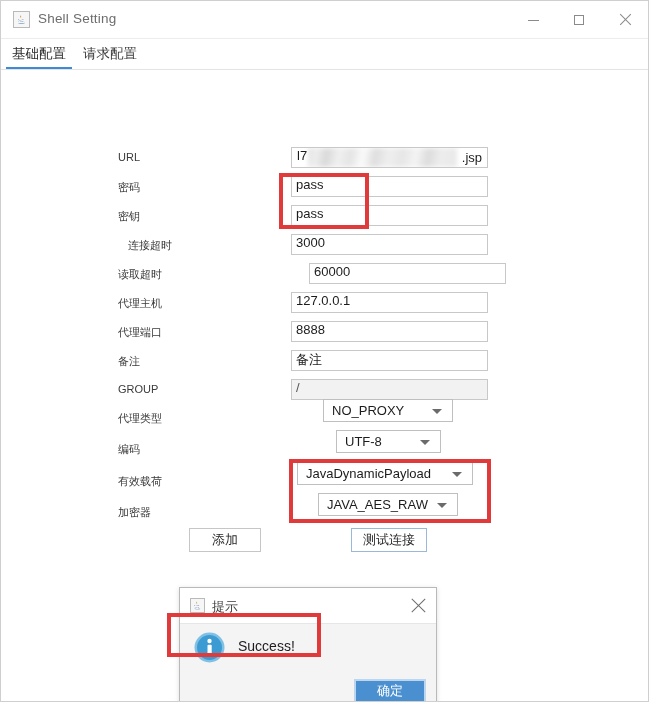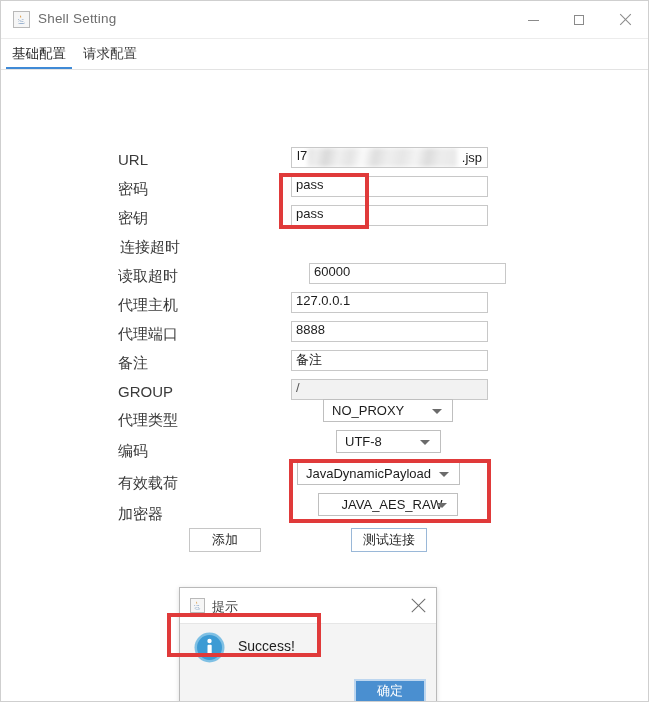--- a/index.html
+++ b/index.html
@@ -75,21 +75,21 @@
   }
   .tab-sep {
     position: absolute; left: 0; top: 68px;
     width: 647px; height: 1px; background: #e3e3e3;
   }
 
   
   .form { position: absolute; left: 0; top: 69px; width: 647px; height: 632px; background:#fff; }
   .lbl {
     position: absolute;
-    font-size: 15px; color: #3a3a3a;
+    font-size: 11px; color: #3a3a3a;
     white-space: nowrap;
   }
   .field {
     position: absolute;
     height: 21px;
     border: 1px solid #c8c8c8;
     background: #ffffff;
     font-size: 13px; color: #1c1c1c;
     padding: 0 4px;
     display: flex; align-items: flex-start;
@@ -235,21 +235,22 @@
       <span class="url-blur"></span>
       <span class="url-post">.jsp</span>
     </div>
 
     <div class="lbl" style="left:117px; top:110px;">密码</div>
     <div class="field" style="left:290px; top:106px; width:197px;">pass</div>
 
     <div class="lbl" style="left:117px; top:139px;">密钥</div>
     <div class="field" style="left:290px; top:135px; width:197px;">pass</div>
 
-    <div class="lbl" style="left:119px; top:168px;text-align:center;">连接超时</div>
+    <div class="lbl" style="left:127px; top:168px;text-align:center;">连接超时</div>
+    <div class="field" style="left:290px; top:164px; width:197px;">3000</div>
 
     <div class="lbl" style="left:117px; top:197px;">读取超时</div>
     <div class="field" style="left:308px; top:193px; width:197px;">60000</div>
 
     <div class="lbl" style="left:117px; top:226px;">代理主机</div>
     <div class="field" style="left:290px; top:222px; width:197px;">127.0.0.1</div>
 
     <div class="lbl" style="left:117px; top:255px;">代理端口</div>
     <div class="field" style="left:290px; top:251px; width:197px;">8888</div>
 
@@ -265,27 +266,27 @@
       <span class="arrow"></span>
     </div>
 
     <div class="lbl" style="left:117px; top:372px;">编码</div>
     <div class="combo" style="left:335px; top:360px; width:105px;">
       <span>UTF-8</span>
       <span class="arrow"></span>
     </div>
 
     <div class="lbl" style="left:117px; top:404px;">有效载荷</div>
-    <div class="combo" style="left:296px; top:392px; width:163px;">
+    <div class="combo" style="left:296px; top:392px; width:176px;">
       <span>JavaDynamicPayload</span>
       <span class="arrow"></span>
     </div>
 
     <div class="lbl" style="left:117px; top:435px;">加密器</div>
-    <div class="combo" style="left:317px; top:423px; width:140px;justify-content:center;">
+    <div class="combo" style="left:317px; top:423px; width:140px;">
       <span>JAVA_AES_RAW</span>
       <span class="arrow"></span>
     </div>
 
     <div class="btn" style="left:188px; top:458px; width:72px;">添加</div>
     <div class="btn focused" style="left:350px; top:458px; width:76px;">测试连接</div>
   </div>
 
   <div class="redbox" style="left:278px; top:172px; width:90px; height:56px;"></div>
   <div class="redbox" style="left:288px; top:458px; width:202px; height:64px;"></div>

